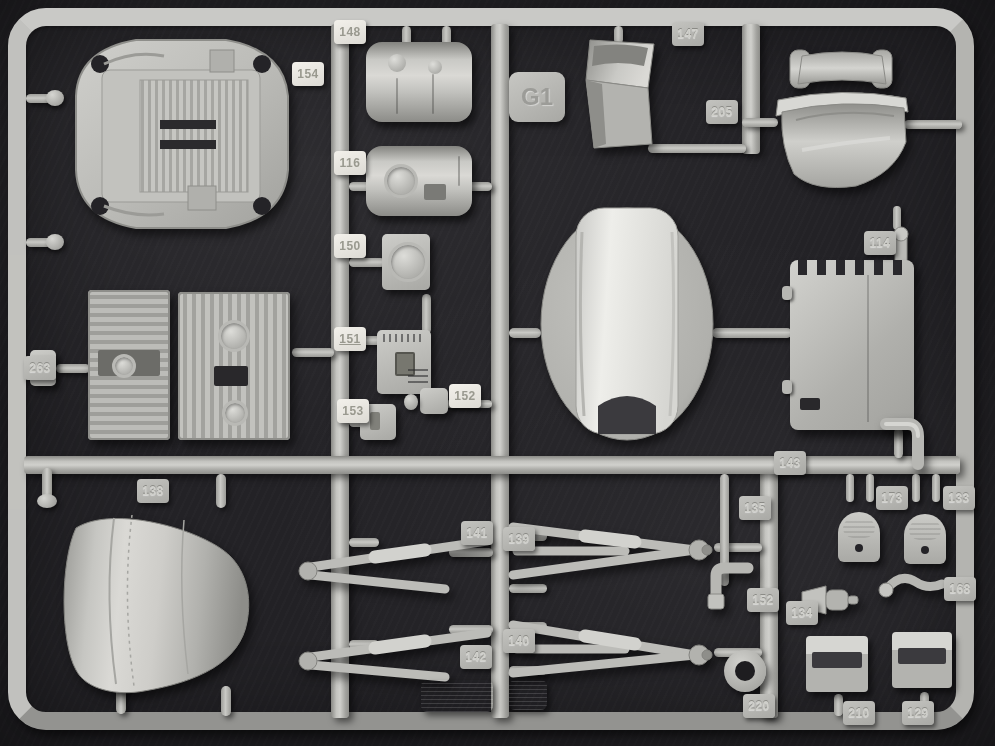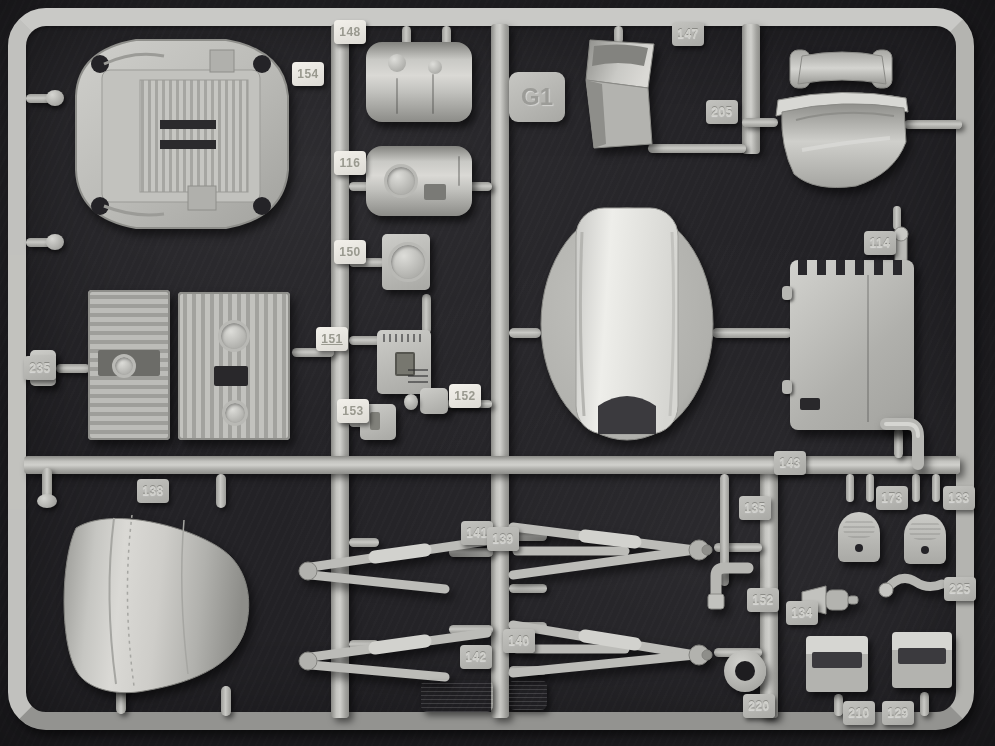--- a/index.html
+++ b/index.html
@@ -371,38 +371,38 @@
   <div class="bucket" style="left:806px;top:636px;width:62px;height:56px;"></div>
   <div class="bucket" style="left:892px;top:632px;width:60px;height:56px;"></div>
 
   <div class="blank-tab" style="left:421px;top:680px;width:72px;height:32px;"></div>
   <div class="blank-tab" style="left:509px;top:680px;width:38px;height:30px;"></div>
 
   <div id="tags-layer">
       <div class="tag tag-light" style="left: 334px; top: 20px;">148</div>
       <div class="tag tag-light" style="left: 292px; top: 62px;">154</div>
       <div class="tag tag-light" style="left: 334px; top: 151px;">116</div>
-      <div class="tag tag-light" style="left: 334px; top: 240px;">150</div>
-      <div class="tag tag-light" style="left: 316px; top: 327px; text-decoration: underline;">151</div>
+      <div class="tag tag-light" style="left: 334px; top: 234px;">150</div>
+      <div class="tag tag-light" style="left: 334px; top: 327px; text-decoration: underline;">151</div>
       <div class="tag tag-light" style="left: 337px; top: 399px;">153</div>
       <div class="tag tag-light" style="left: 449px; top: 384px;">152</div>
       <div class="tag tag-emboss" style="left: 672px; top: 22px;">147</div>
       <div class="tag tag-emboss" style="left: 706px; top: 100px;">205</div>
       <div class="tag tag-emboss" style="left: 864px; top: 231px;">114</div>
-      <div class="tag tag-emboss" style="left: 24px; top: 356px;">235</div>
+      <div class="tag tag-emboss" style="left: 24px; top: 356px;">263</div>
       <div class="tag tag-emboss" style="left: 774px; top: 451px;">143</div>
       <div class="tag tag-emboss" style="left: 739px; top: 496px;">135</div>
       <div class="tag tag-emboss" style="left: 876px; top: 486px;">173</div>
       <div class="tag tag-emboss" style="left: 943px; top: 486px;">133</div>
       <div class="tag tag-emboss" style="left: 137px; top: 479px; text-align: center;">138</div>
       <div class="tag tag-emboss" style="left: 461px; top: 521px;">141</div>
-      <div class="tag tag-emboss" style="left: 487px; top: 527px;">139</div>
+      <div class="tag tag-emboss" style="left: 503px; top: 527px;">139</div>
       <div class="tag tag-emboss" style="left: 460px; top: 645px;">142</div>
       <div class="tag tag-emboss" style="left: 503px; top: 629px;">140</div>
       <div class="tag tag-emboss" style="left: 747px; top: 588px;">152</div>
       <div class="tag tag-emboss" style="left: 786px; top: 601px;">134</div>
-      <div class="tag tag-emboss" style="left: 944px; top: 577px;">225</div>
+      <div class="tag tag-emboss" style="left: 944px; top: 577px;">168</div>
       <div class="tag tag-emboss" style="left: 743px; top: 694px;">220</div>
       <div class="tag tag-emboss" style="left: 843px; top: 701px;">210</div>
-      <div class="tag tag-emboss" style="left: 882px; top: 701px;">129</div>
+      <div class="tag tag-emboss" style="left: 902px; top: 701px;">129</div>
     </div>
 
 </div>
 
 </body></html>

